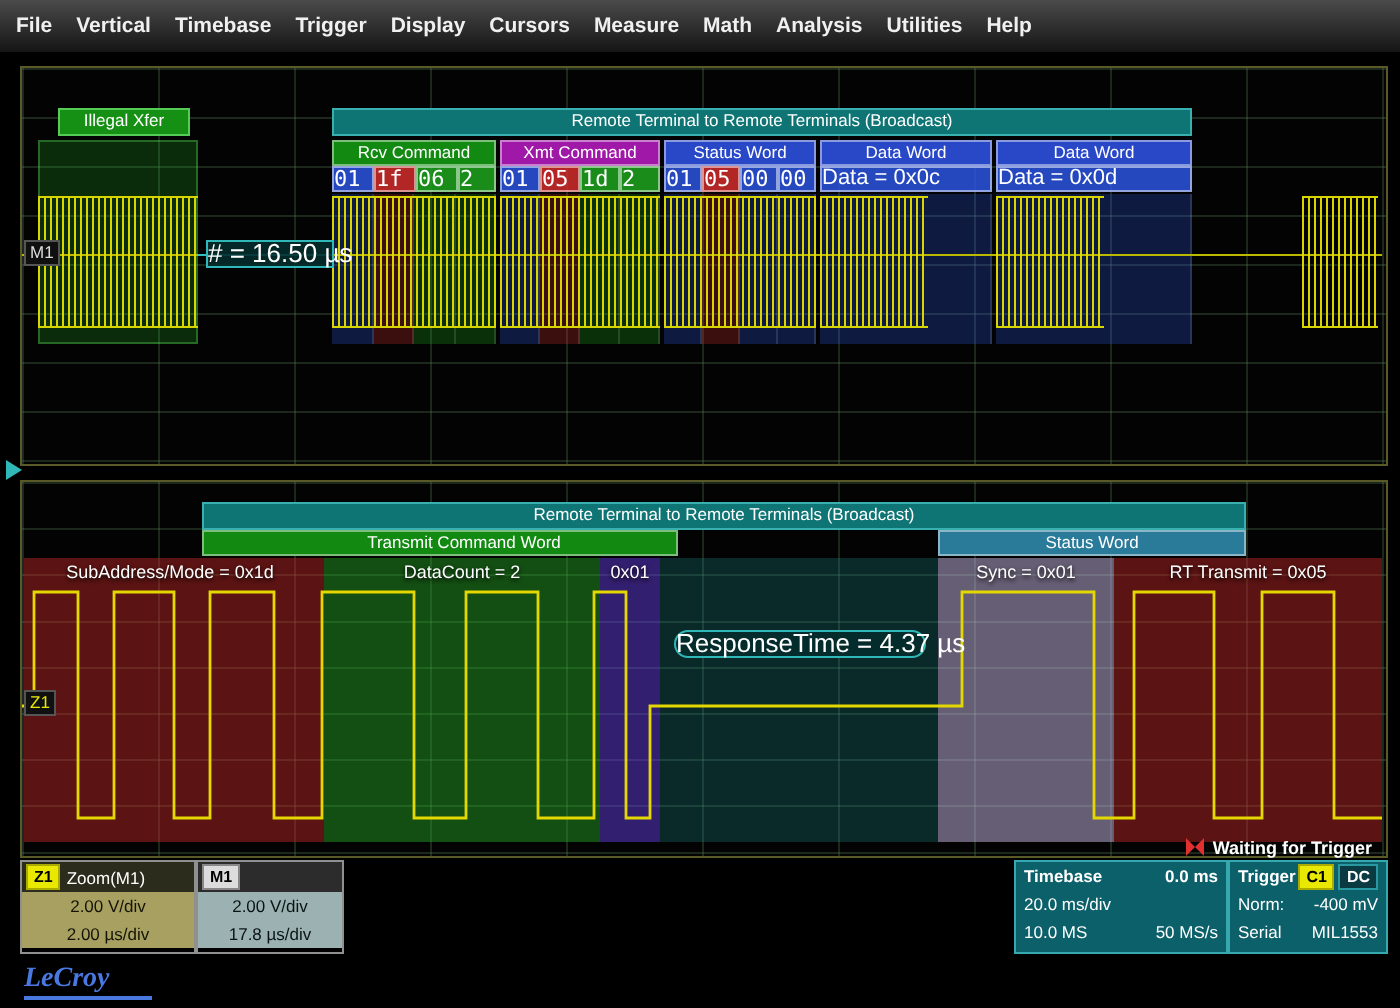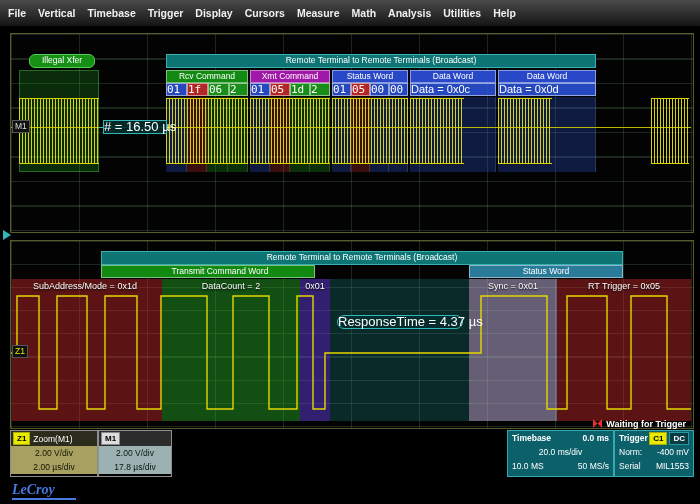--- a/index.html
+++ b/index.html
@@ -129,21 +129,21 @@
     <div class="burst" style="left:155px;width:82px;"></div>
     <div class="burst" style="left:239px;width:80px;"></div>
     <div class="burst" style="left:321px;width:76px;"></div>
     <div class="burst" style="left:399px;width:54px;"></div>
     <div class="burst" style="left:487px;width:54px;"></div>
     <div class="burst" style="left:640px;width:38px;"></div>
 
     <div class="abs" style="left:88px;top:93px;width:67px;height:1px;background:#30c0c0;z-index:4;"></div>
     <div class="meas-box" style="left:92px;top:86px;width:64px;height:14px;"># = 16.50 µs</div>
 
-    <div class="hdr" style="left:18px;top:20px;width:66px;height:14px;background:#159015;border-color:#55cc55;border-radius:6px;">Illegal Xfer</div>
+    <div class="hdr" style="left:18px;top:20px;width:66px;height:14px;background:#159015;border-color:#55cc55;">Illegal Xfer</div>
     <div class="hdr" style="left:155px;top:20px;width:430px;height:14px;background:#0e7474;border-color:#38b0b0;">Remote Terminal to Remote Terminals (Broadcast)</div>
 
     <div class="hdr" style="left:155px;top:36px;width:82px;height:13px;background:#128a12;">Rcv Command</div>
     <div class="hdr" style="left:239px;top:36px;width:80px;height:13px;background:#a018a8;">Xmt Command</div>
     <div class="hdr" style="left:321px;top:36px;width:76px;height:13px;background:#2848c8;">Status Word</div>
     <div class="hdr" style="left:399px;top:36px;width:86px;height:13px;background:#2848c8;">Data Word</div>
     <div class="hdr" style="left:487px;top:36px;width:98px;height:13px;background:#2848c8;">Data Word</div>
 
     <div class="byte c-blue" style="left:155px;top:49px;width:21px;height:13px;">01</div>
     <div class="byte c-red" style="left:176px;top:49px;width:21px;height:13px;">1f</div>
@@ -175,28 +175,28 @@
     <div class="region" style="left:289px;width:30px;background:rgba(100,60,220,.5);"></div>
     <div class="region" style="left:319px;width:139px;background:rgba(30,140,140,.28);"></div>
     <div class="region" style="left:458px;width:88px;background:rgba(200,185,230,.5);"></div>
     <div class="region" style="left:546px;width:134px;background:rgba(200,40,40,.45);"></div>
 
     <svg class="abs" style="left:0;top:0;z-index:3;" width="680" height="185" viewBox="0 0 680 185">
       <path d="M0,112 L6,112 L6,55 L28,55 L28,168 L46,168 L46,55 L76,55 L76,168 L94,168 L94,55 L126,55 L126,168 L150,168 L150,55 L196,55 L196,168 L222,168 L222,55 L258,55 L258,168 L286,168 L286,55 L302,55 L302,168 L314,168 L314,112 L470,112 L470,55 L536,55 L536,168 L556,168 L556,55 L596,55 L596,168 L620,168 L620,55 L656,55 L656,168 L680,168" fill="none" stroke="#e4d800" stroke-width="1.4"></path>
     </svg>
 
     <div class="hdr" style="left:90px;top:10px;width:522px;height:14px;background:#0e7474;border-color:#38b0b0;">Remote Terminal to Remote Terminals (Broadcast)</div>
-    <div class="hdr" style="left:90px;top:24px;width:214px;height:13px;background:#128a12;padding-left:24px;">Transmit Command Word</div>
+    <div class="hdr" style="left:90px;top:24px;width:238px;height:13px;background:#128a12;padding-left:24px;">Transmit Command Word</div>
     <div class="hdr" style="left:458px;top:24px;width:154px;height:13px;background:#2a7a9a;">Status Word</div>
 
     <div class="rlabel" style="left:1px;width:146px;">SubAddress/Mode = 0x1d</div>
     <div class="rlabel" style="left:151px;width:138px;">DataCount = 2</div>
     <div class="rlabel" style="left:289px;width:30px;">0x01</div>
     <div class="rlabel" style="left:458px;width:88px;">Sync = 0x01</div>
-    <div class="rlabel" style="left:546px;width:134px;">RT Trigger = 0x05</div>
+    <div class="rlabel" style="left:546px;width:134px;">RT Transmit = 0x05</div>
 
     <div class="meas-box" style="left:326px;top:74px;width:126px;height:14px;border-radius:7px;">ResponseTime = 4.37 µs</div>
 
     <div class="trace-tag" style="left:1px;top:104px;color:#e8e800;">Z1</div>
   </div>
 
   <div class="desc" style="left:10px;width:86px;">
     <div class="desc-hdr">
       <span class="chip chip-yellow">Z1</span>
       <span style="color:#fff;">Zoom(M1)</span>
@@ -211,21 +211,21 @@
     </div>
     <div class="desc-row" style="background:#9cb2b2;color:#0a1414;">2.00 V/div</div>
     <div class="desc-row" style="background:#9cb2b2;color:#0a1414;">17.8 µs/div</div>
   </div>
 
   <div class="teal-box" style="left:507px;width:105px;">
     <div class="trow">
       <span class="bold">Timebase</span>
       <span class="bold">0.0 ms</span>
     </div>
-    <div class="trow" style="justify-content:center;">
+    <div class="trow" style="justify-content:flex-start;">
       <span>20.0 ms/div</span>
     </div>
     <div class="trow">
       <span>10.0 MS</span>
       <span>50 MS/s</span>
     </div>
   </div>
 
   <div class="teal-box" style="left:614px;width:78px;">
     <div class="trow">

